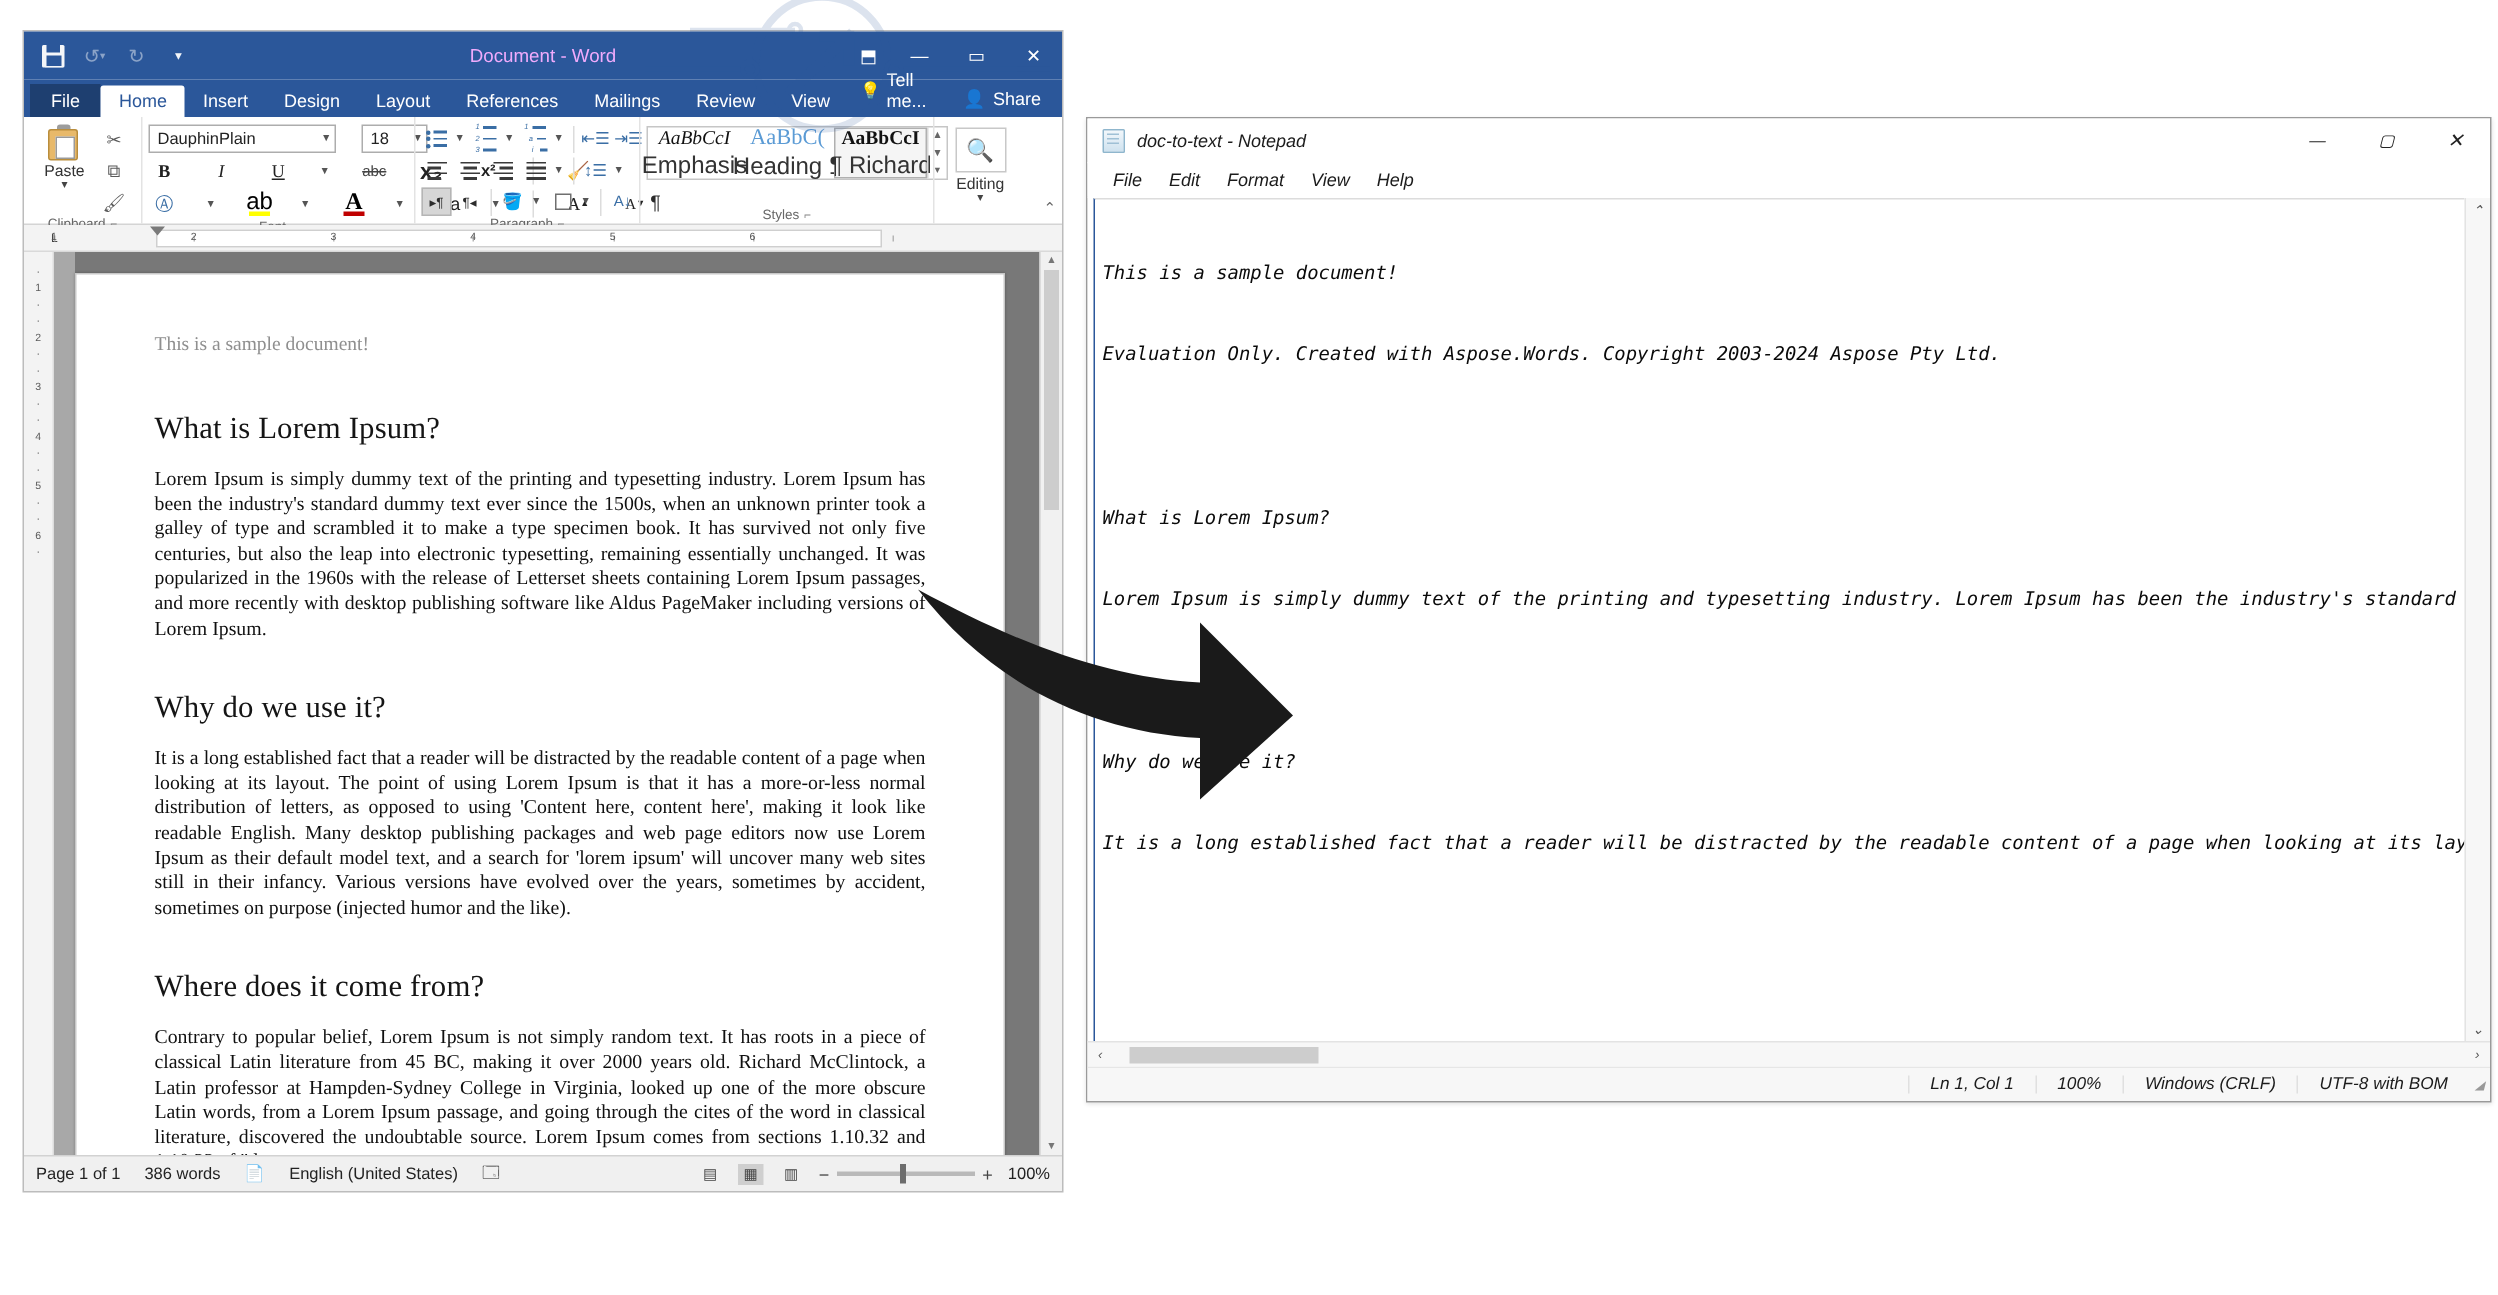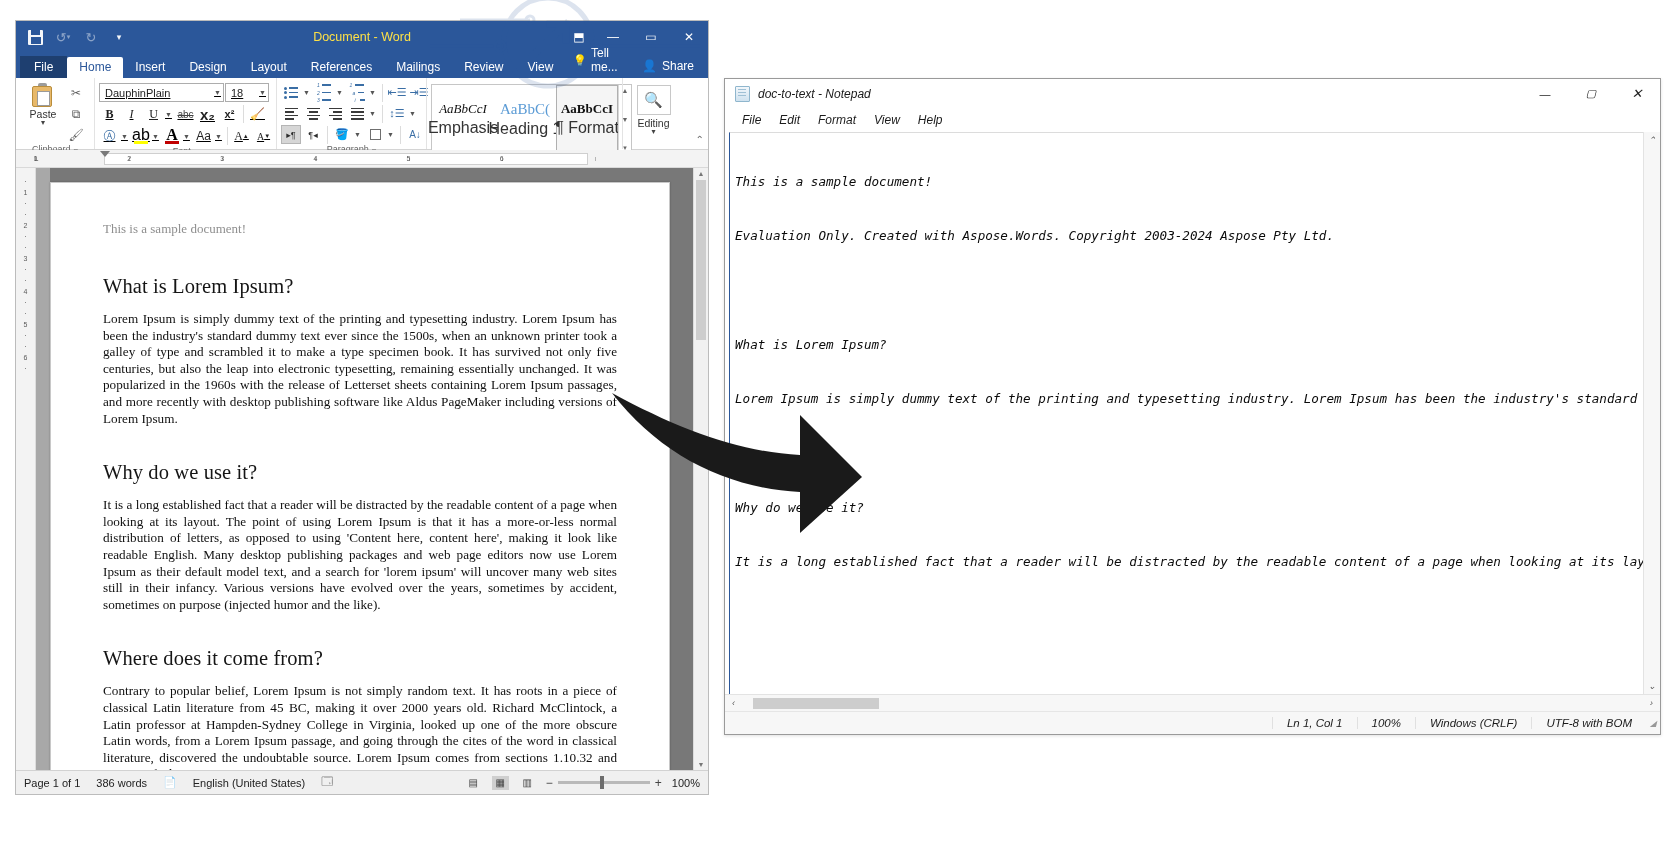--- a/index.html
+++ b/index.html
@@ -32,21 +32,21 @@
   }
   .save-glyph::before {
     content: ""; position: absolute; left: 3px; top: 0; width: 9px; height: 5px; background: #2b579a;
   }
   .save-glyph::after {
     content: ""; position: absolute; left: 2.5px; bottom: 0; width: 10px; height: 7px;
     background: #2b579a; border: 1px solid #fff;
   }
   .word-title {
     position: absolute; left: 0; right: 0; text-align: center;
-    font-size: 12.5px; color: #fde047; pointer-events: none;
+    font-size: 12.5px; color: #f0abfc; pointer-events: none;
   }
   .win-ctrls { margin-left: auto; display: flex; align-items: stretch; height: 100%; }
   .win-ctrl {
     width: 38px; display: flex; align-items: center; justify-content: center;
     color: #fff; font-size: 12px;
   }
   .win-ctrl.small { width: 30px; }
 
   .word-tabs {
     height: 25px; background: #2b579a; display: flex; align-items: flex-end;
@@ -92,21 +92,21 @@
     position: absolute; left: 5px; top: 8px; width: 13px; height: 15px;
     background: #fff; border: 1px solid #9a9a9a;
   }
   .paste-label { font-size: 10.5px; color: #333; margin-top: 1px; }
   .paste-caret { font-size: 8px; color: #444; line-height: 6px; }
 
   .clip-small { display: flex; flex-direction: column; gap: 3px; padding-top: 3px; }
   .small-icon { width: 20px; height: 18px; display: flex; align-items: center; justify-content: center; font-size: 12px; color: #5a5a5a; }
 
   .font-area { display: flex; flex-direction: column; gap: 2px; padding-top: 2px; }
-  .font-row { display: flex; align-items: center; gap: 1px; text-decoration: underline; }
+  .font-row { display: flex; align-items: center; gap: 17px; }
   .combo {
     height: 19px; border: 1px solid #adadad; background: #fff; display: flex;
     align-items: center; padding: 0 2px 0 5px; font-size: 11px; color: #222;
   }
   .combo.fontname { width: 125px; }
   .combo.fontsize { width: 44px; }
   .combo .caret { margin-left: auto; font-size: 7px; color: #555; padding-left: 3px; }
   .fbtn {
     min-width: 21px; height: 20px; display: flex; align-items: center; justify-content: center;
     font-size: 12px; color: #222; padding: 0 2px;
@@ -131,21 +131,21 @@
   .list-glyph { display: flex; flex-direction: column; gap: 1.5px; }
   .list-line { display: flex; align-items: center; gap: 2px; }
   .list-dot { width: 3px; height: 3px; background: #3a6ea5; border-radius: 50%; }
   .list-num { font-size: 5px; color: #3a6ea5; width: 3px; }
   .list-bar { width: 9px; height: 1.5px; background: #3a6ea5; }
   .align-glyph { display: flex; flex-direction: column; gap: 2px; }
   .align-glyph i { display: block; height: 1.5px; background: #3a3a3a; }
 
   .styles-area { display: flex; align-items: flex-start; padding-top: 3px; }
   .style-gallery {
-    display: flex; border: 1px solid #c6c6c6; background: #fff; height: 70px;
+    display: flex; border: 1px solid #c6c6c6; background: #fff; height: 36px;
   }
   .style-item {
     width: 62px; display: flex; flex-direction: column; align-items: center;
     justify-content: center; gap: 2px; border: 1px solid transparent;
   }
   .style-item.active { border: 1px solid #b0b0b0; background: #f5f5f5; }
   .style-prev { font-family: "Liberation Serif", serif; font-size: 13px; white-space: nowrap; }
   .style-prev.emph { font-style: italic; color: #111; }
   .style-prev.h1 { color: #5b9bd5; font-weight: normal; }
   .style-prev.normal { color: #111; }
@@ -545,21 +545,21 @@
             <div class="style-item">
               <span class="style-prev emph">AaBbCcI</span>
               <span class="style-name">Emphasis</span>
             </div>
             <div class="style-item">
               <span class="style-prev h1" style="font-size:15px">AaBbC(</span>
               <span class="style-name">Heading 1</span>
             </div>
             <div class="style-item active">
               <span class="style-prev normal" style="font-weight:600">AaBbCcI</span>
-              <span class="style-name">¶ Format</span>
+              <span class="style-name">¶ Richard</span>
             </div>
             <div class="style-scroll">
               <div class="ss-btn">▲</div>
               <div class="ss-btn">▼</div>
               <div class="ss-btn">▾</div>
             </div>
           </div>
         </div>
         <div class="rgroup-label">
           <span>Styles</span>

